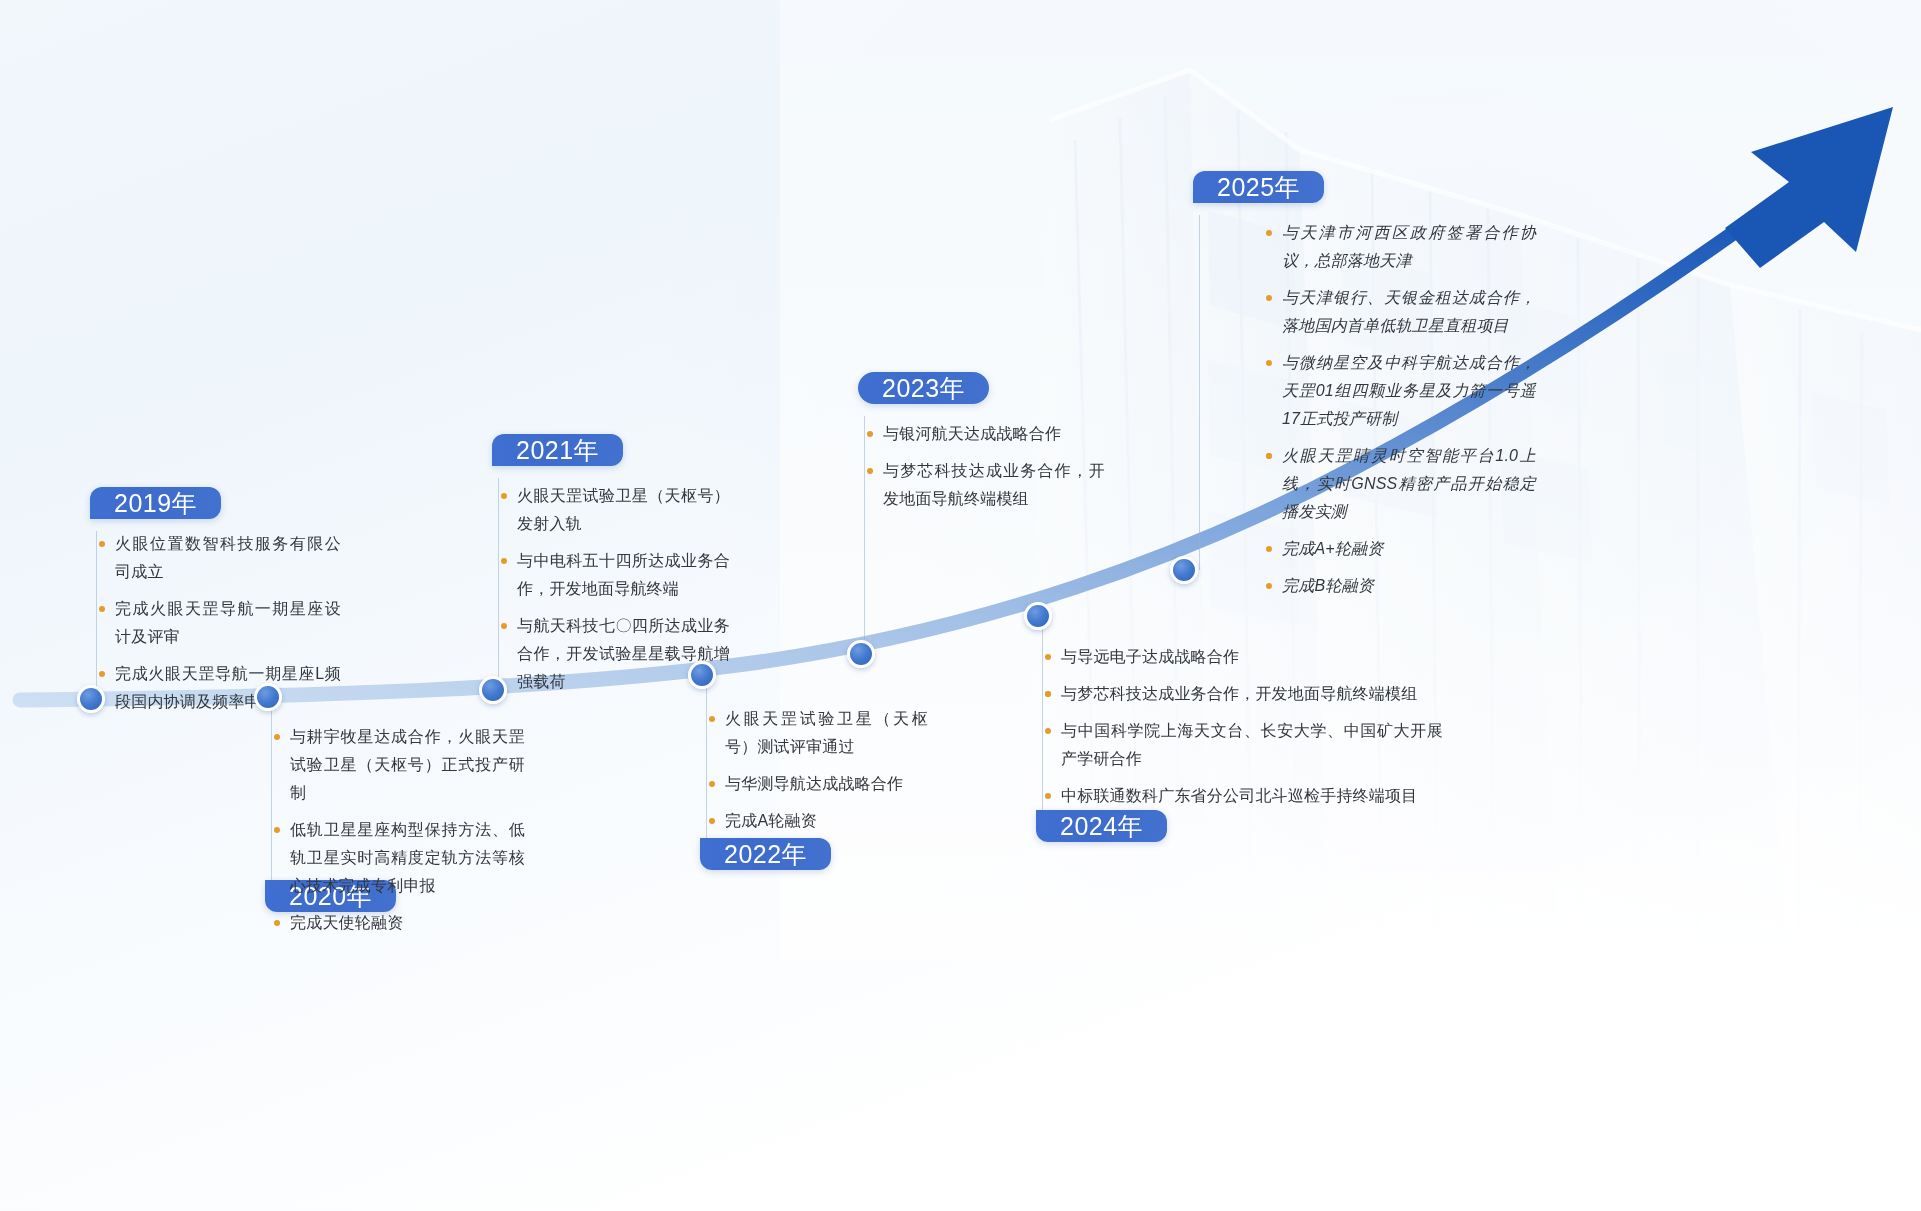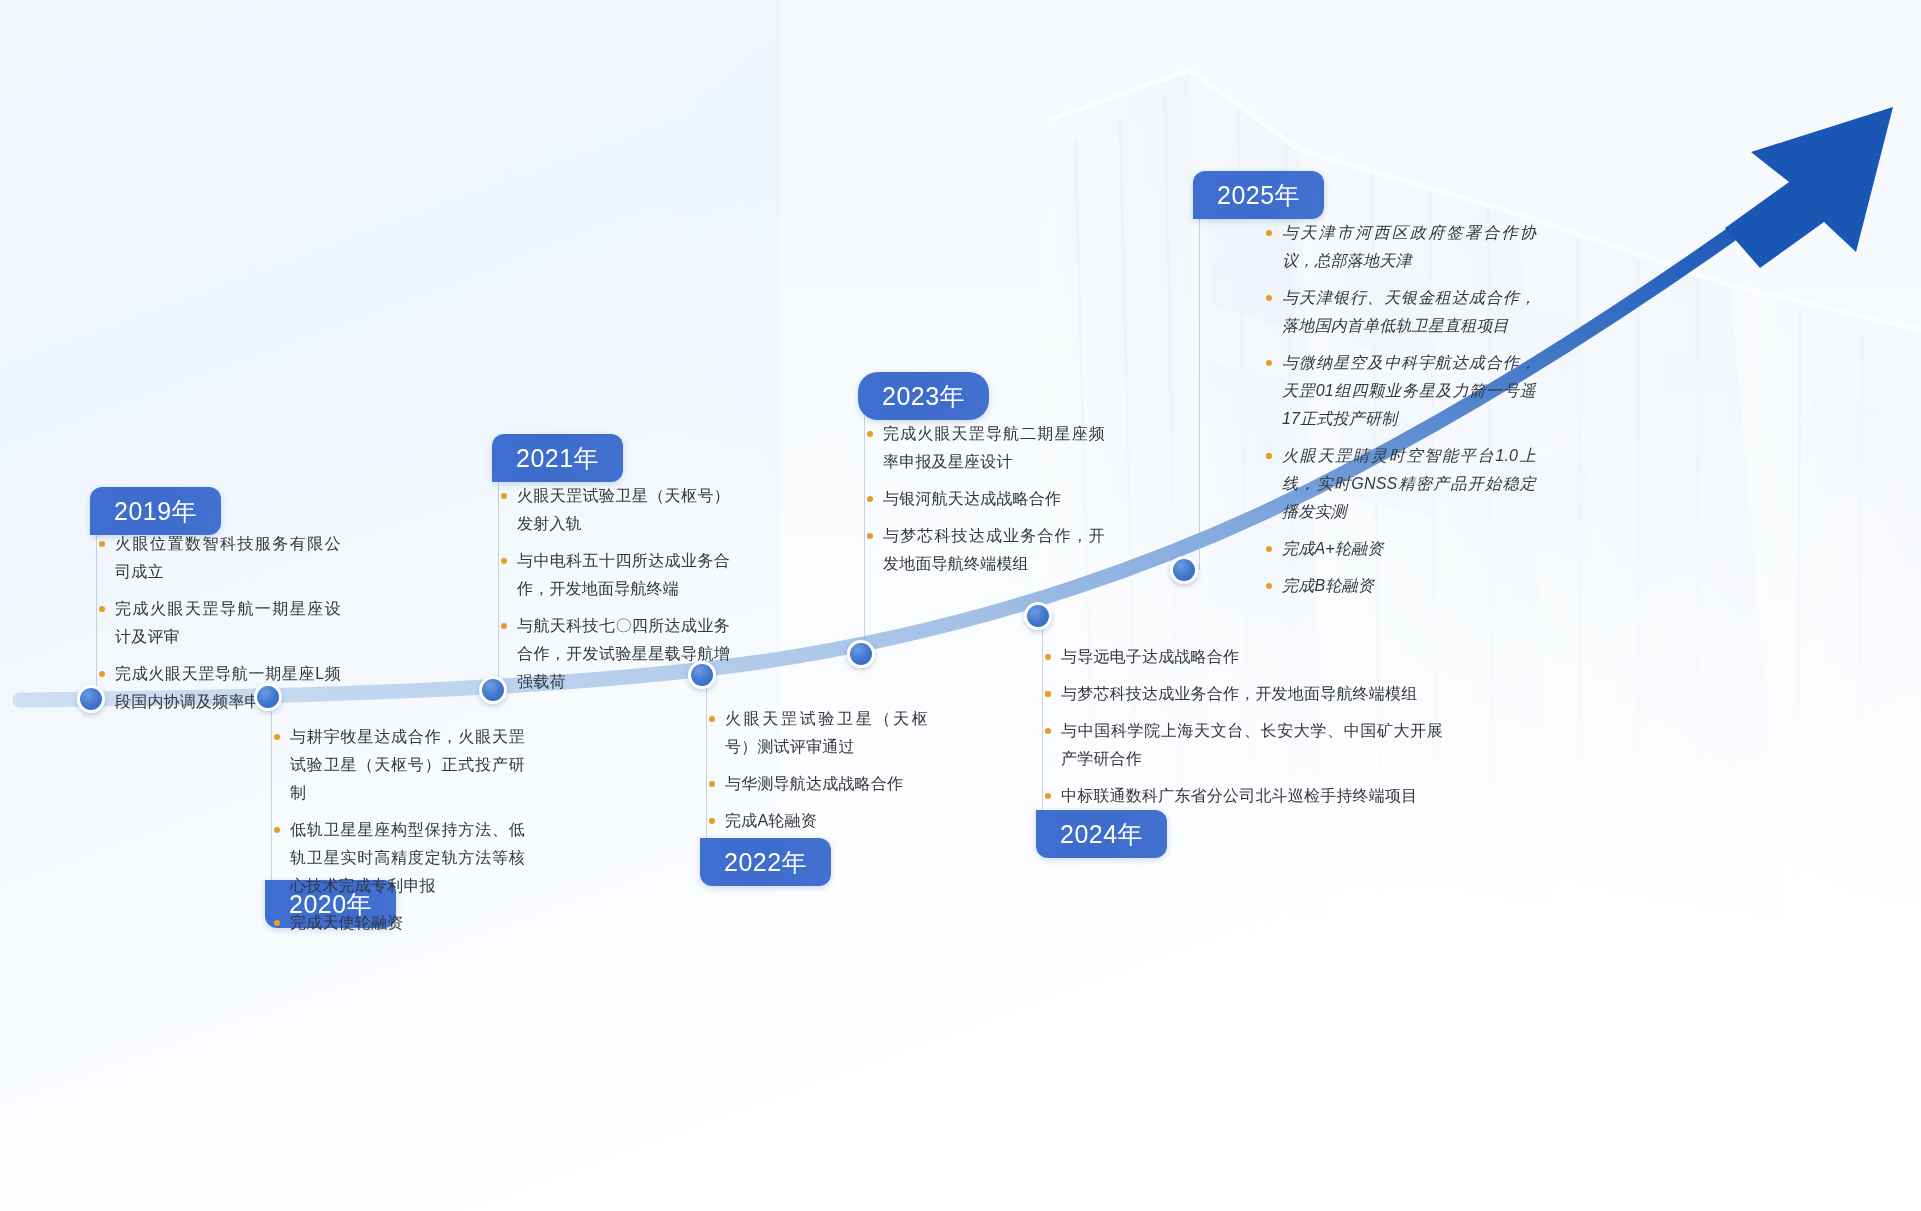--- a/index.html
+++ b/index.html
@@ -33,21 +33,21 @@
 
   #curve-layer {
     position: absolute;
     inset: 0;
     pointer-events: none;
   }
 
   
   .year-badge {
     position: absolute;
-    height: 48px;
+    height: 32px;
     display: flex;
     align-items: center;
     justify-content: center;
     padding: 0 24px;
     background: linear-gradient(96deg, #3f6fd0 0%, #3d6ccd 45%, #4371cf 100%);
     color: #ffffff;
     font-size: 25px;
     font-weight: 400;
     letter-spacing: 0.5px;
     white-space: nowrap;
@@ -231,21 +231,20 @@
       <div class="stem" style="left: 706px; top: 675px; height: 163px;"></div>
       <div class="year-badge below" style="left: 700px; top: 838px;">2022年</div>
       <ul class="entry-list" style="left: 707px; top: 705px; width: 221px;">
         <li class="entry-item"><span class="bullet"></span><span>火眼天罡试验卫星（天枢号）测试评审通过</span></li>
         <li class="entry-item"><span class="bullet"></span><span>与华测导航达成战略合作</span></li>
         <li class="entry-item"><span class="bullet"></span><span>完成A轮融资</span></li>
       </ul>
       <div class="stem" style="left: 864px; top: 416px; height: 238px;"></div>
       <div class="year-badge above" style="left: 858px; top: 372px; border-radius: 20px;">2023年</div>
       <ul class="entry-list" style="left: 865px; top: 420px; width: 240px;">
-        <li class="entry-item"><span class="bullet"></span><span>完成火眼天罡导航二期星座频率申报及星座设计</span></li>
         <li class="entry-item"><span class="bullet"></span><span>与银河航天达成战略合作</span></li>
         <li class="entry-item"><span class="bullet"></span><span>与梦芯科技达成业务合作，开发地面导航终端模组</span></li>
       </ul>
       <div class="stem" style="left: 1042px; top: 617px; height: 193px;"></div>
       <div class="year-badge below" style="left: 1036px; top: 810px;">2024年</div>
       <ul class="entry-list" style="left: 1043px; top: 643px; width: 400px;">
         <li class="entry-item"><span class="bullet"></span><span>与导远电子达成战略合作</span></li>
         <li class="entry-item"><span class="bullet"></span></li>
         <li class="entry-item"><span class="bullet"></span><span>与梦芯科技达成业务合作，开发地面导航终端模组</span></li>
         <li class="entry-item"><span class="bullet"></span><span>与中国科学院上海天文台、长安大学、中国矿大开展产学研合作</span></li>

